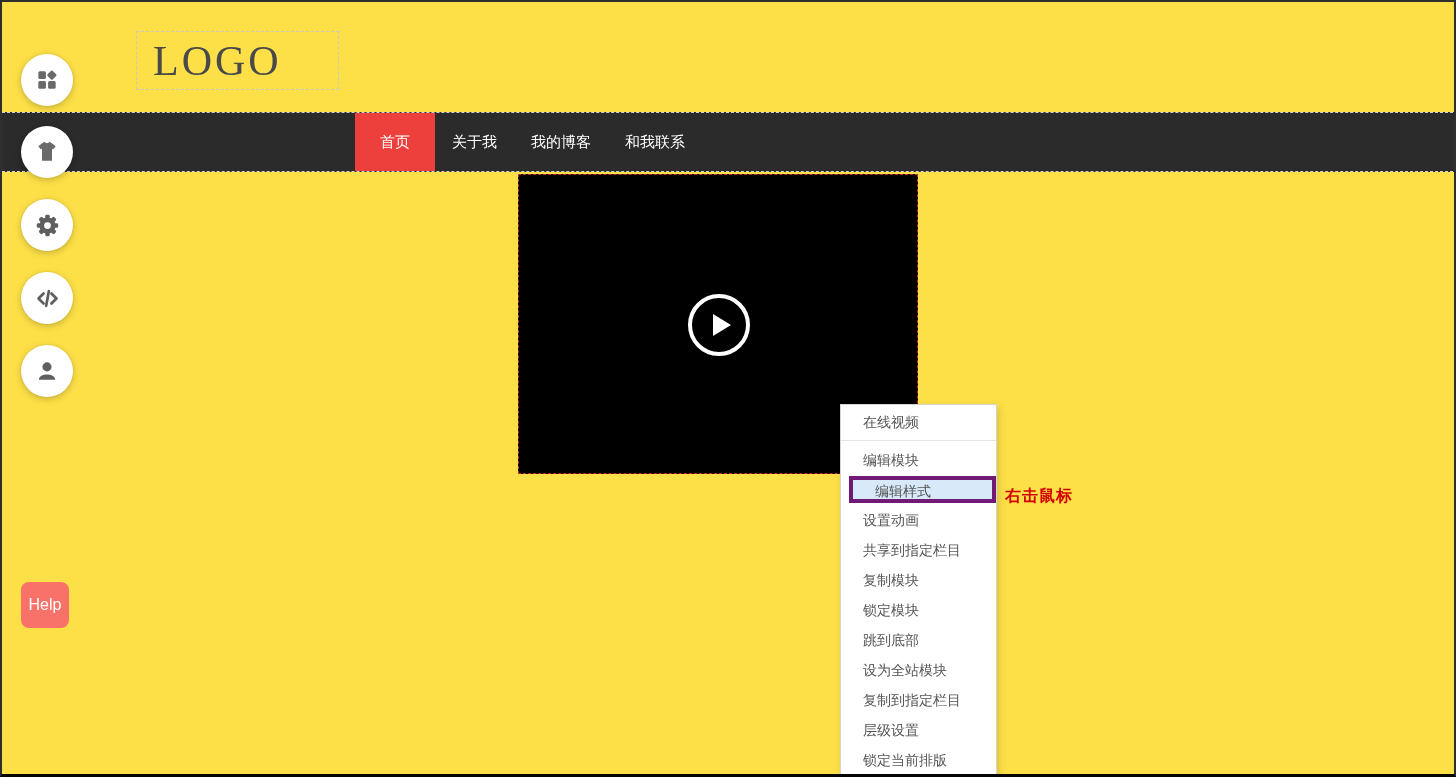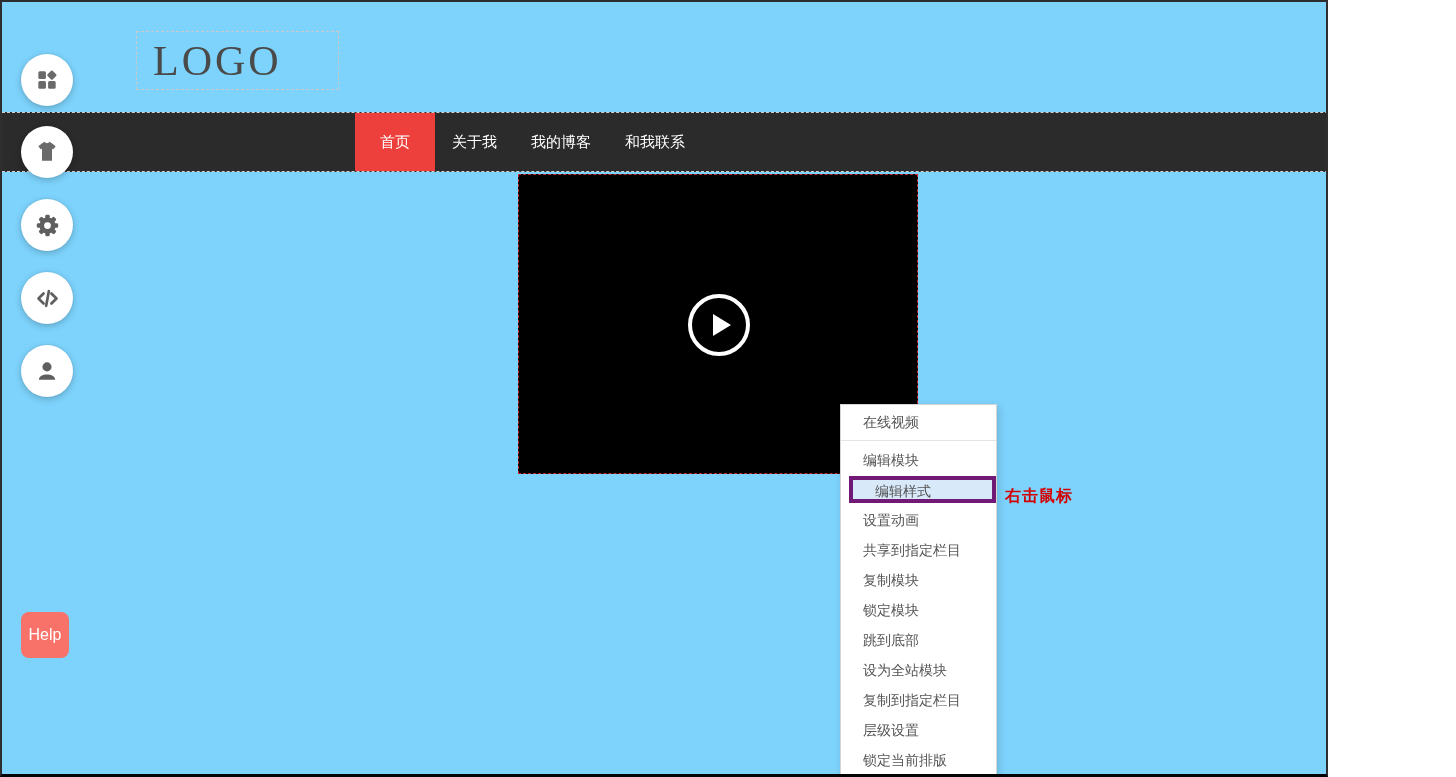--- a/index.html
+++ b/index.html
@@ -1,18 +1,18 @@
 <!DOCTYPE html>
 <html><head>
 <meta charset="utf-8">
 <style>
   * { margin:0; padding:0; box-sizing:border-box; }
   html,body { width:1456px; height:777px; overflow:hidden; background:#fff;
               font-family:"Liberation Sans", sans-serif; }
-  .page { position:relative; width:1328px; height:777px; background:#7dd3fc;
+  .page { position:relative; width:1456px; height:777px; background:#fde047;
           border:2px solid #2e2e2e; border-bottom:3px solid #050505; overflow:hidden; }
 
   
   .logo-box { position:absolute; left:134px; top:29px; width:203px; height:59px;
               border:1px dashed #c9c9c9; display:flex; align-items:center; }
   .logo-text { font-family:"Liberation Serif", serif; font-size:42px; color:#4a4a4a;
                padding-left:16px; letter-spacing:3px; line-height:1; }
 
   
   .tool-circle { position:absolute; left:19px; width:52px; height:52px; border-radius:50%;
@@ -46,21 +46,21 @@
                cursor:pointer; white-space:nowrap; }
   .menu-sep { border-top:1px solid #e4e4e4; margin:3px 0 4px 0; }
   .menu-item.highlighted { background:#d8e9f9; border:4px solid #701a75; height:27px;
                            line-height:23px; margin:1px 0 2px 8px; }
 
   
   .annotation { position:absolute; left:1003px; top:484px; color:#d40000; font-size:16px;
                 font-weight:bold; font-family:"Liberation Serif", serif; letter-spacing:1px; z-index:41; }
 
   
-  .help-btn { position:absolute; left:19px; top:610px; width:48px; height:46px; background:#f8726a;
+  .help-btn { position:absolute; left:19px; top:580px; width:48px; height:46px; background:#f8726a;
               border-radius:8px; color:#fff; font-size:16px; display:flex; align-items:center;
               justify-content:center; cursor:pointer; z-index:30; }
 </style>
 </head>
 <body>
 
 <div class="page">
 
   <div class="logo-box">
     <div class="logo-text">LOGO</div>

